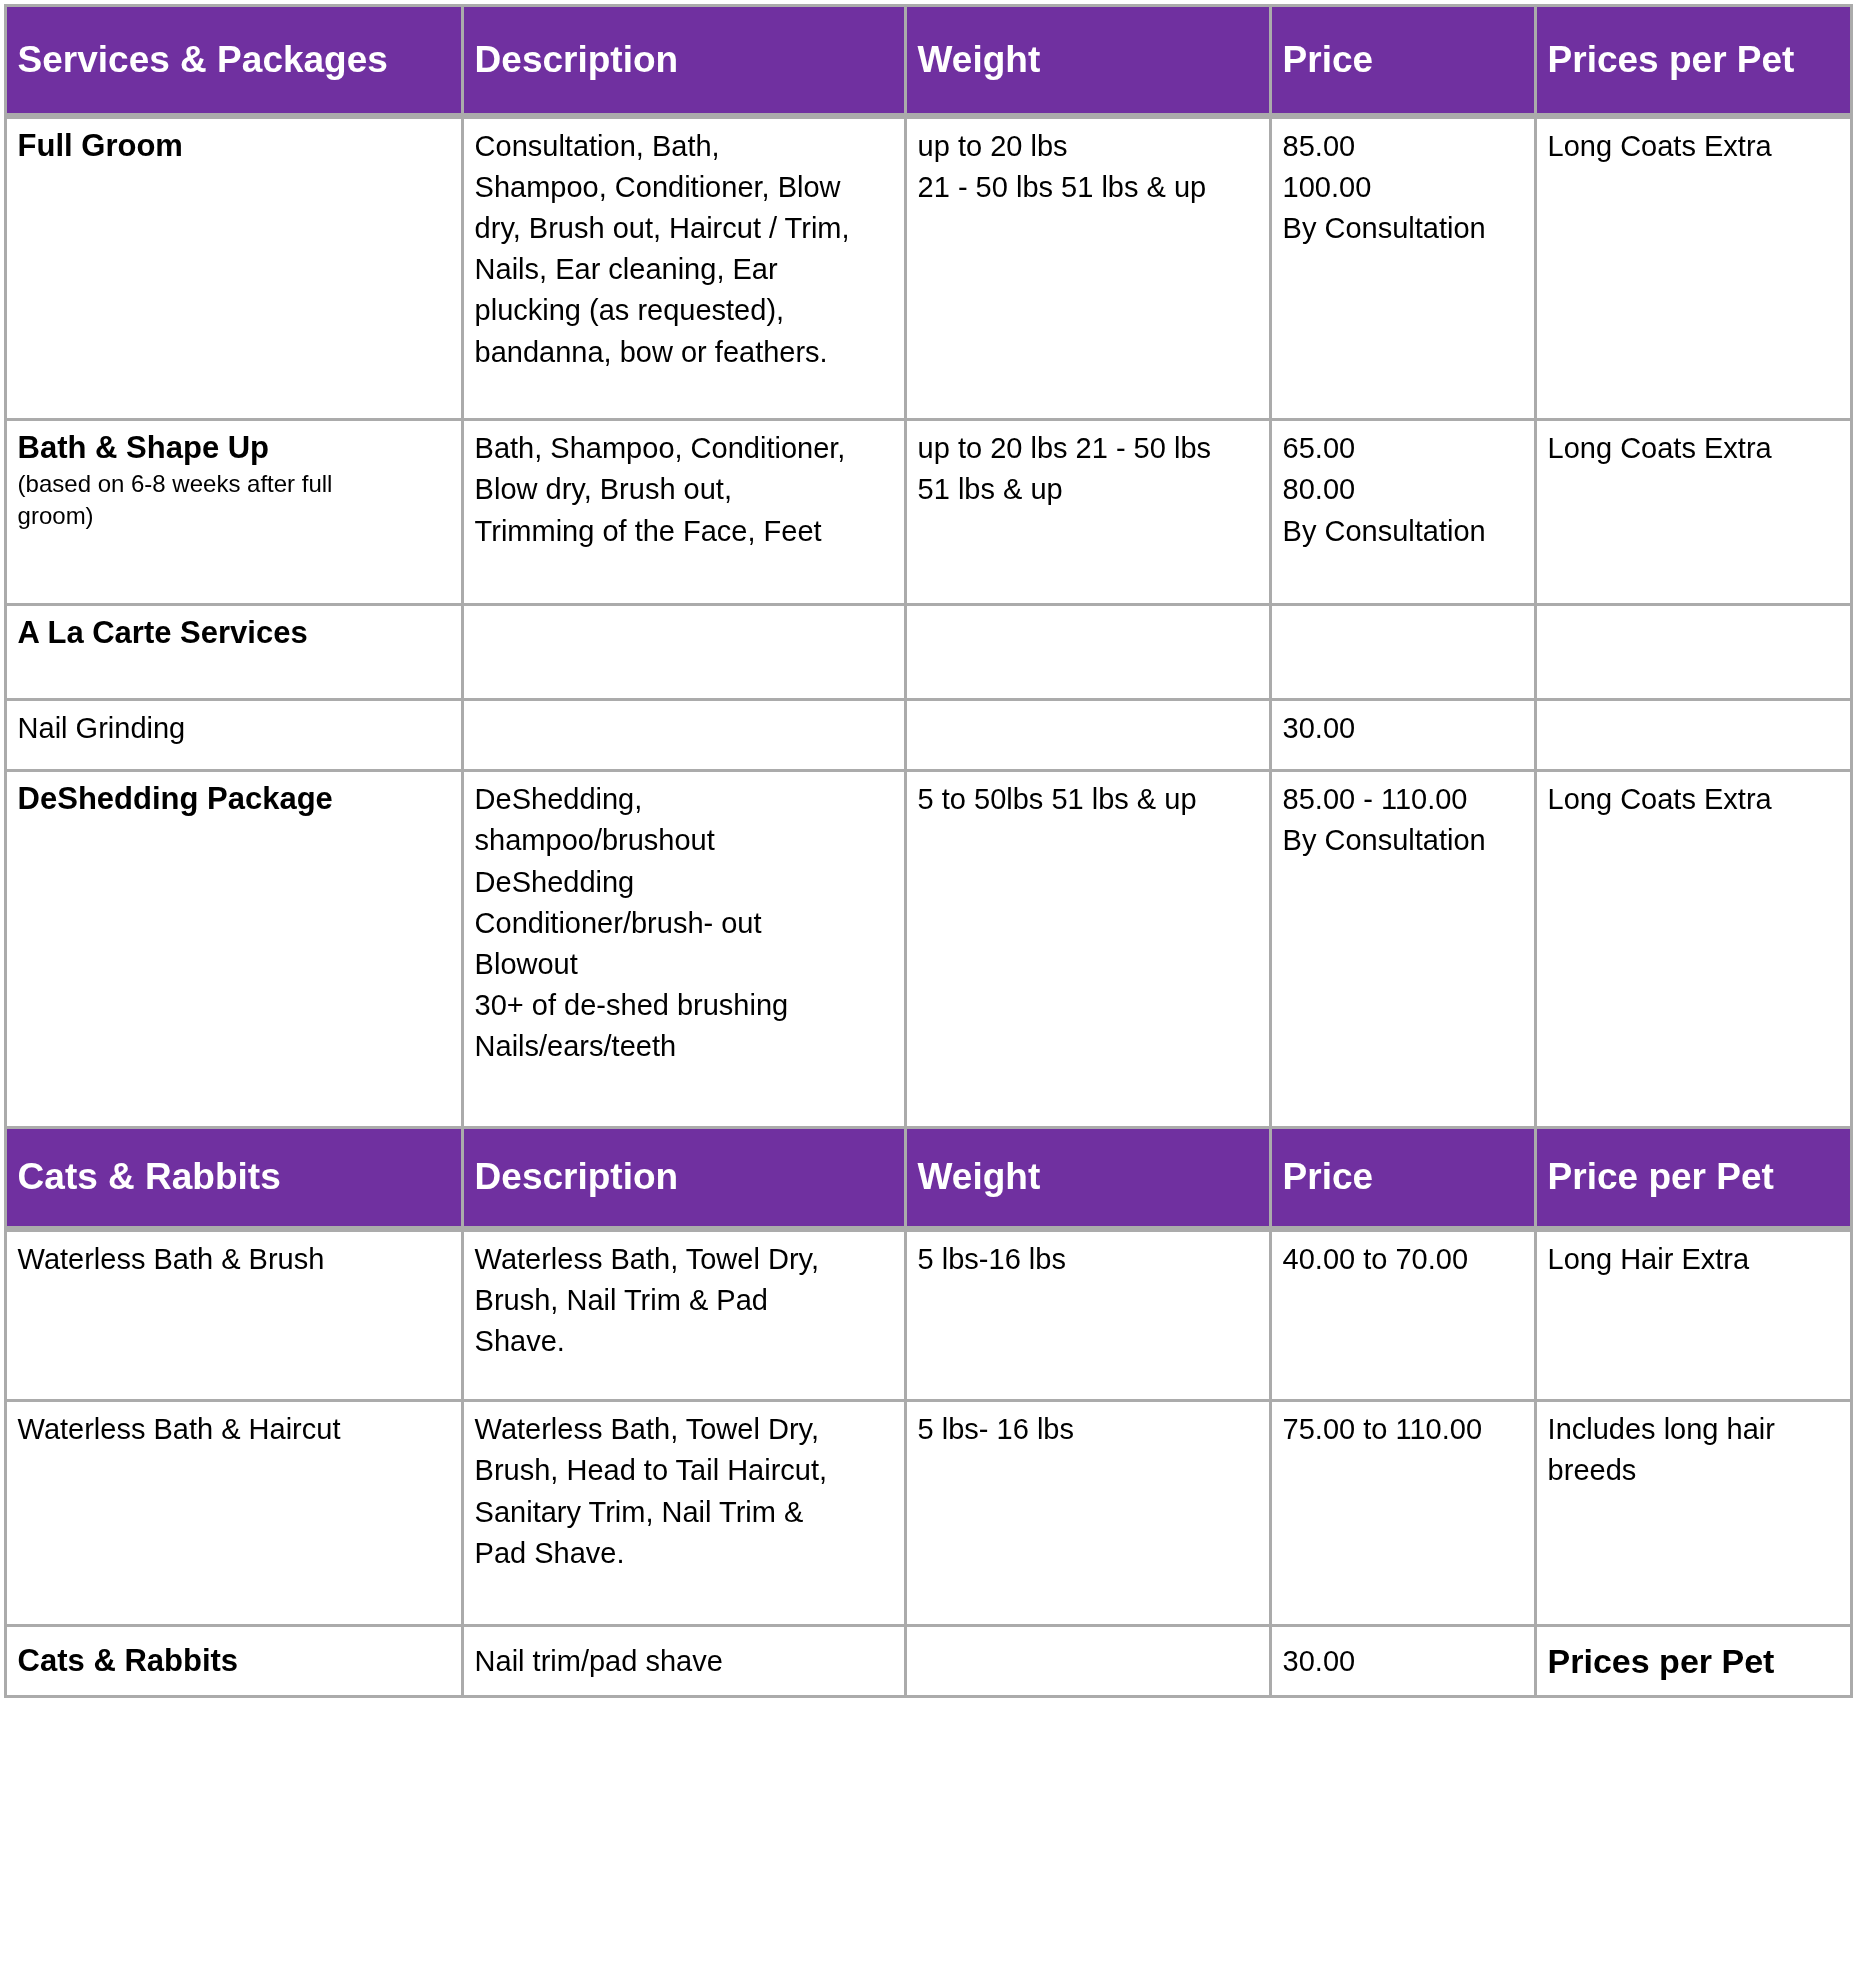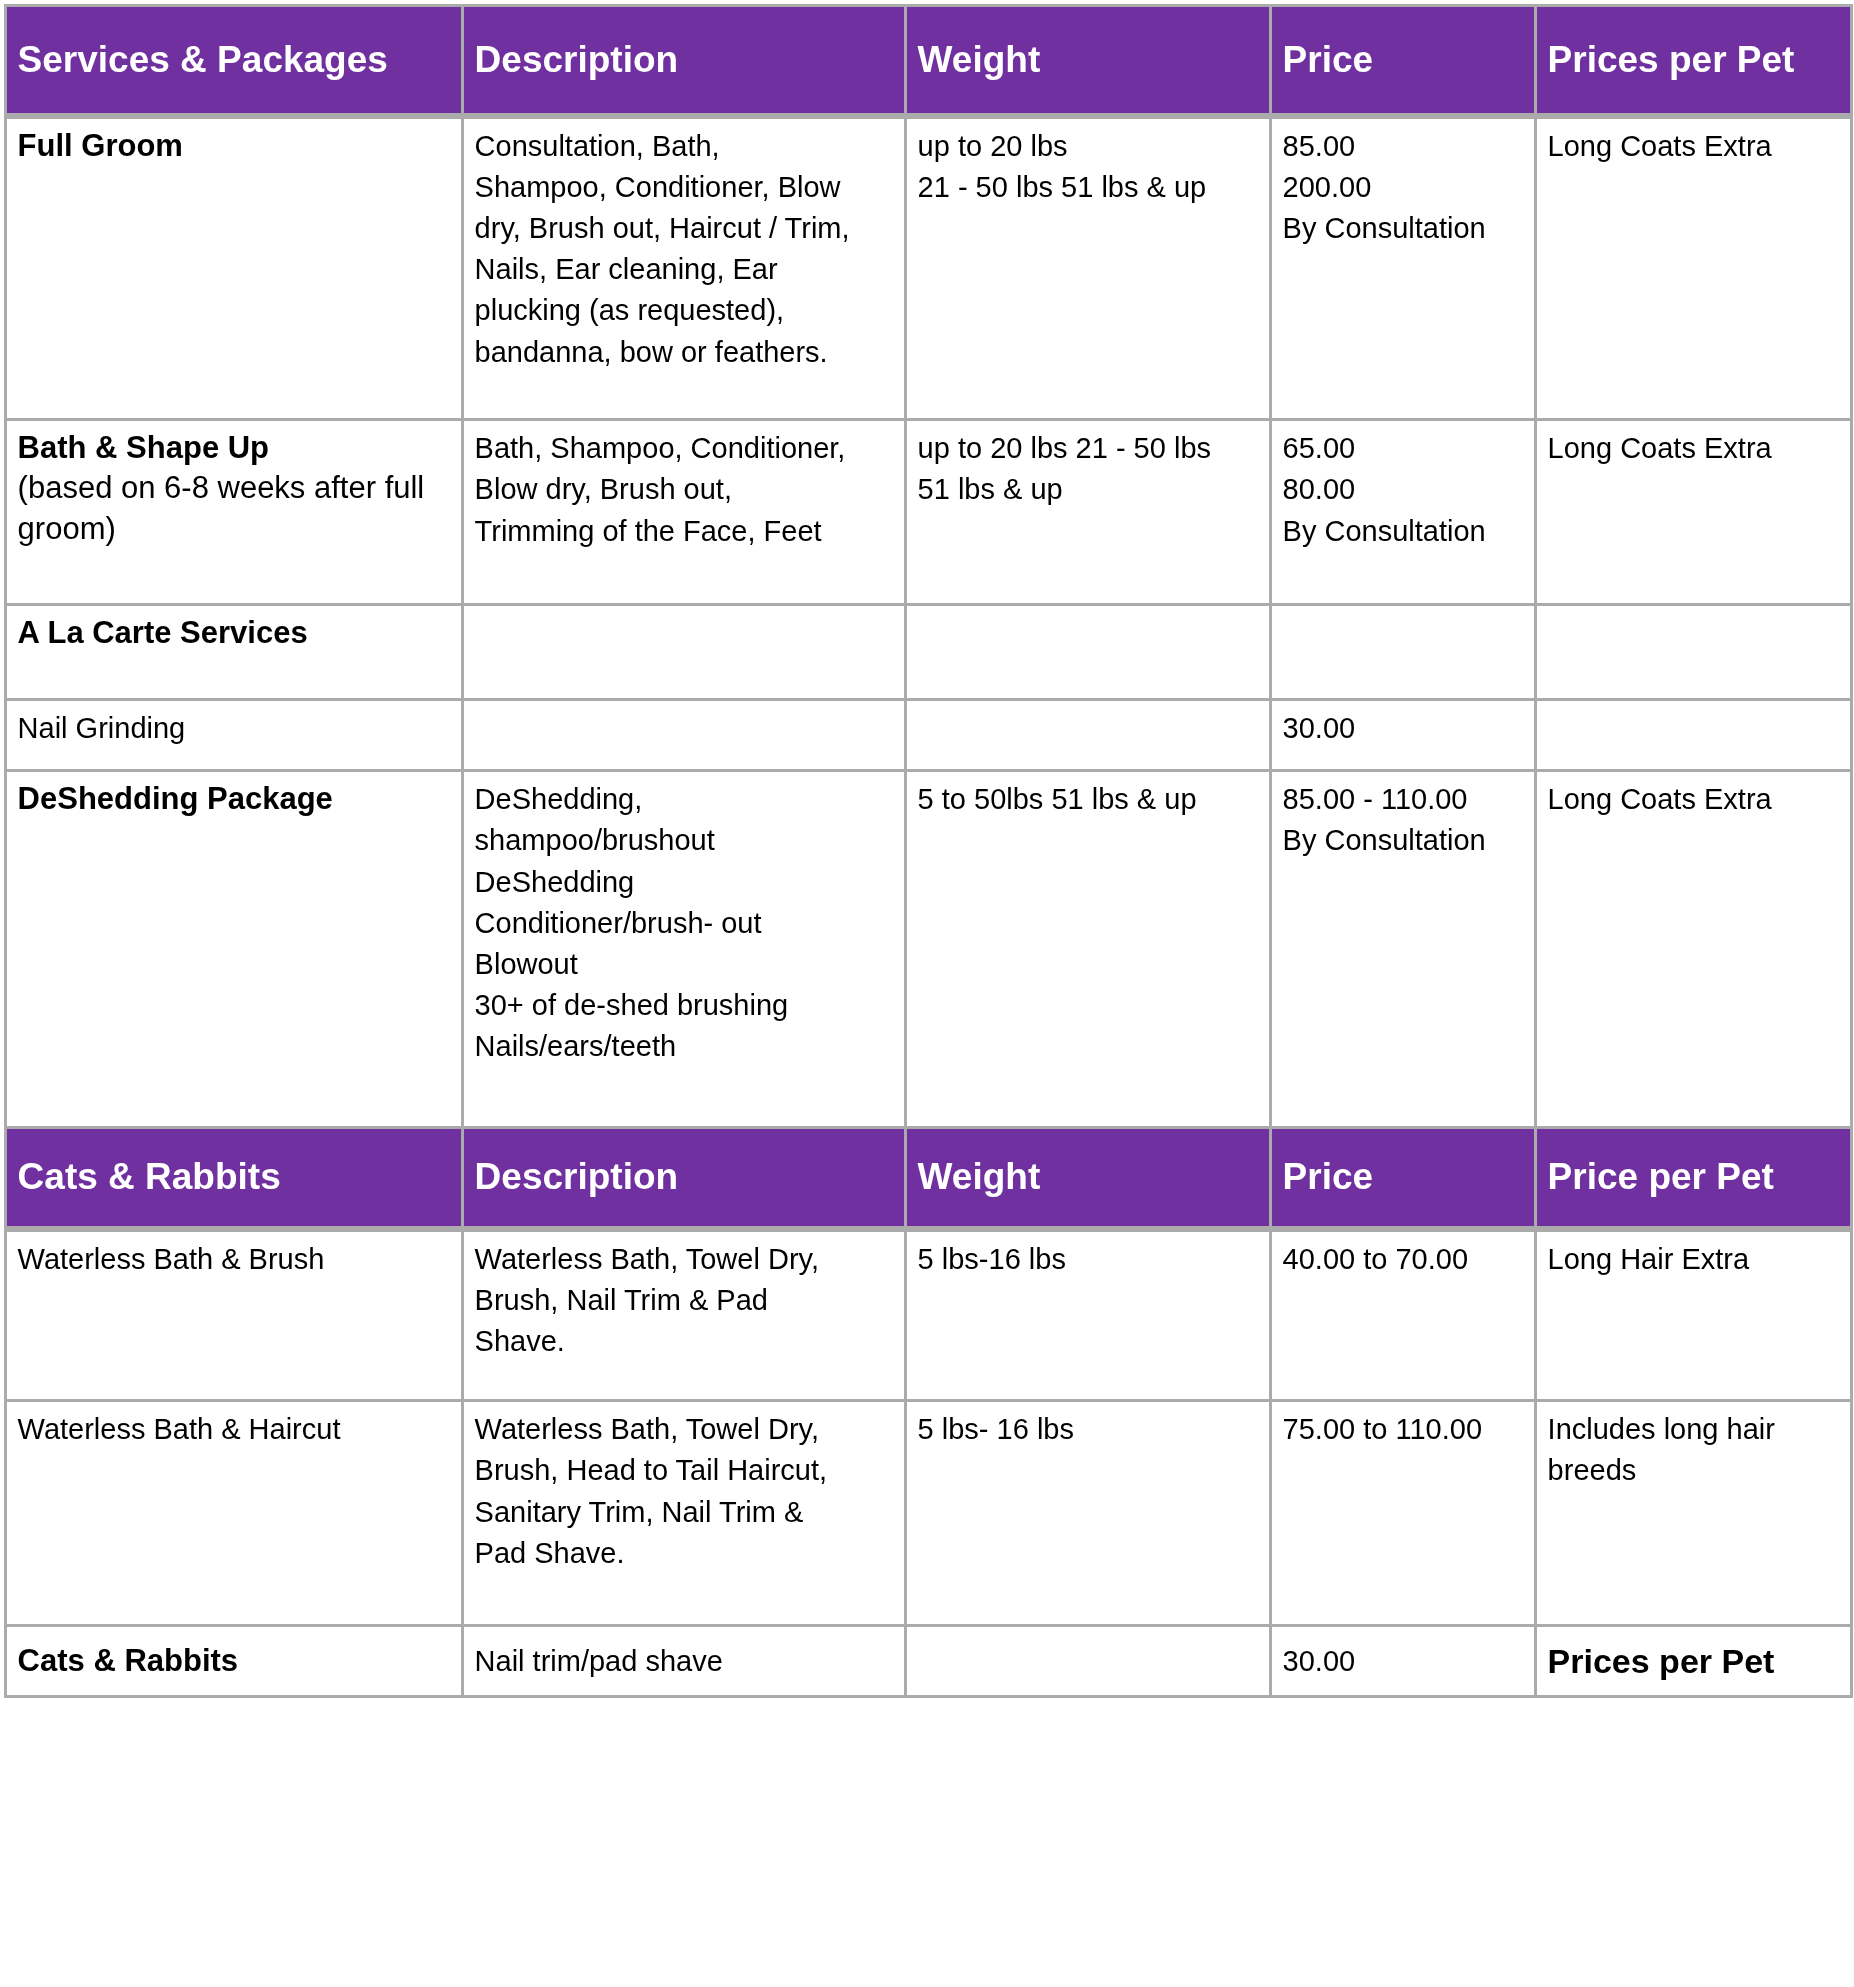--- a/index.html
+++ b/index.html
@@ -52,21 +52,21 @@
 
   
   tr.service td.cell-title .title,
   tr.footer td.cell-title .title {
     font-weight: bold;
     font-size: 31px;
     line-height: 1.3;
   }
   .subtitle {
     font-weight: normal;
-    font-size: 31px;
+    font-size: 24px;
     line-height: 1.3;
     white-space: pre-line;
   }
   tr.footer td {
     vertical-align: middle;
   }
   tr.footer td.cell-per_pet {
     font-weight: bold;
     font-size: 34px;
   }
@@ -111,21 +111,21 @@
           <td class="cell-title"><div class="title">Full Groom</div></td>
           <td class="cell-description">Consultation, Bath,
 Shampoo, Conditioner, Blow
 dry, Brush out, Haircut / Trim,
 Nails, Ear cleaning, Ear
 plucking (as requested),
 bandanna, bow or feathers.</td>
           <td class="cell-weight">up to 20 lbs
 21 - 50 lbs 51 lbs &amp; up</td>
           <td class="cell-price">85.00
-200.00
+100.00
 By Consultation</td>
           <td class="cell-per_pet">Long Coats Extra</td>
         </tr>
         <tr class="service" data-row="bath-shape-up">
           <td class="cell-title"><div class="title">Bath &amp; Shape Up</div><div class="subtitle">(based on 6-8 weeks after full
 groom)</div></td>
           <td class="cell-description">Bath, Shampoo, Conditioner,
 Blow dry, Brush out,
 Trimming of the Face, Feet</td>
           <td class="cell-weight">up to 20 lbs 21 - 50 lbs

